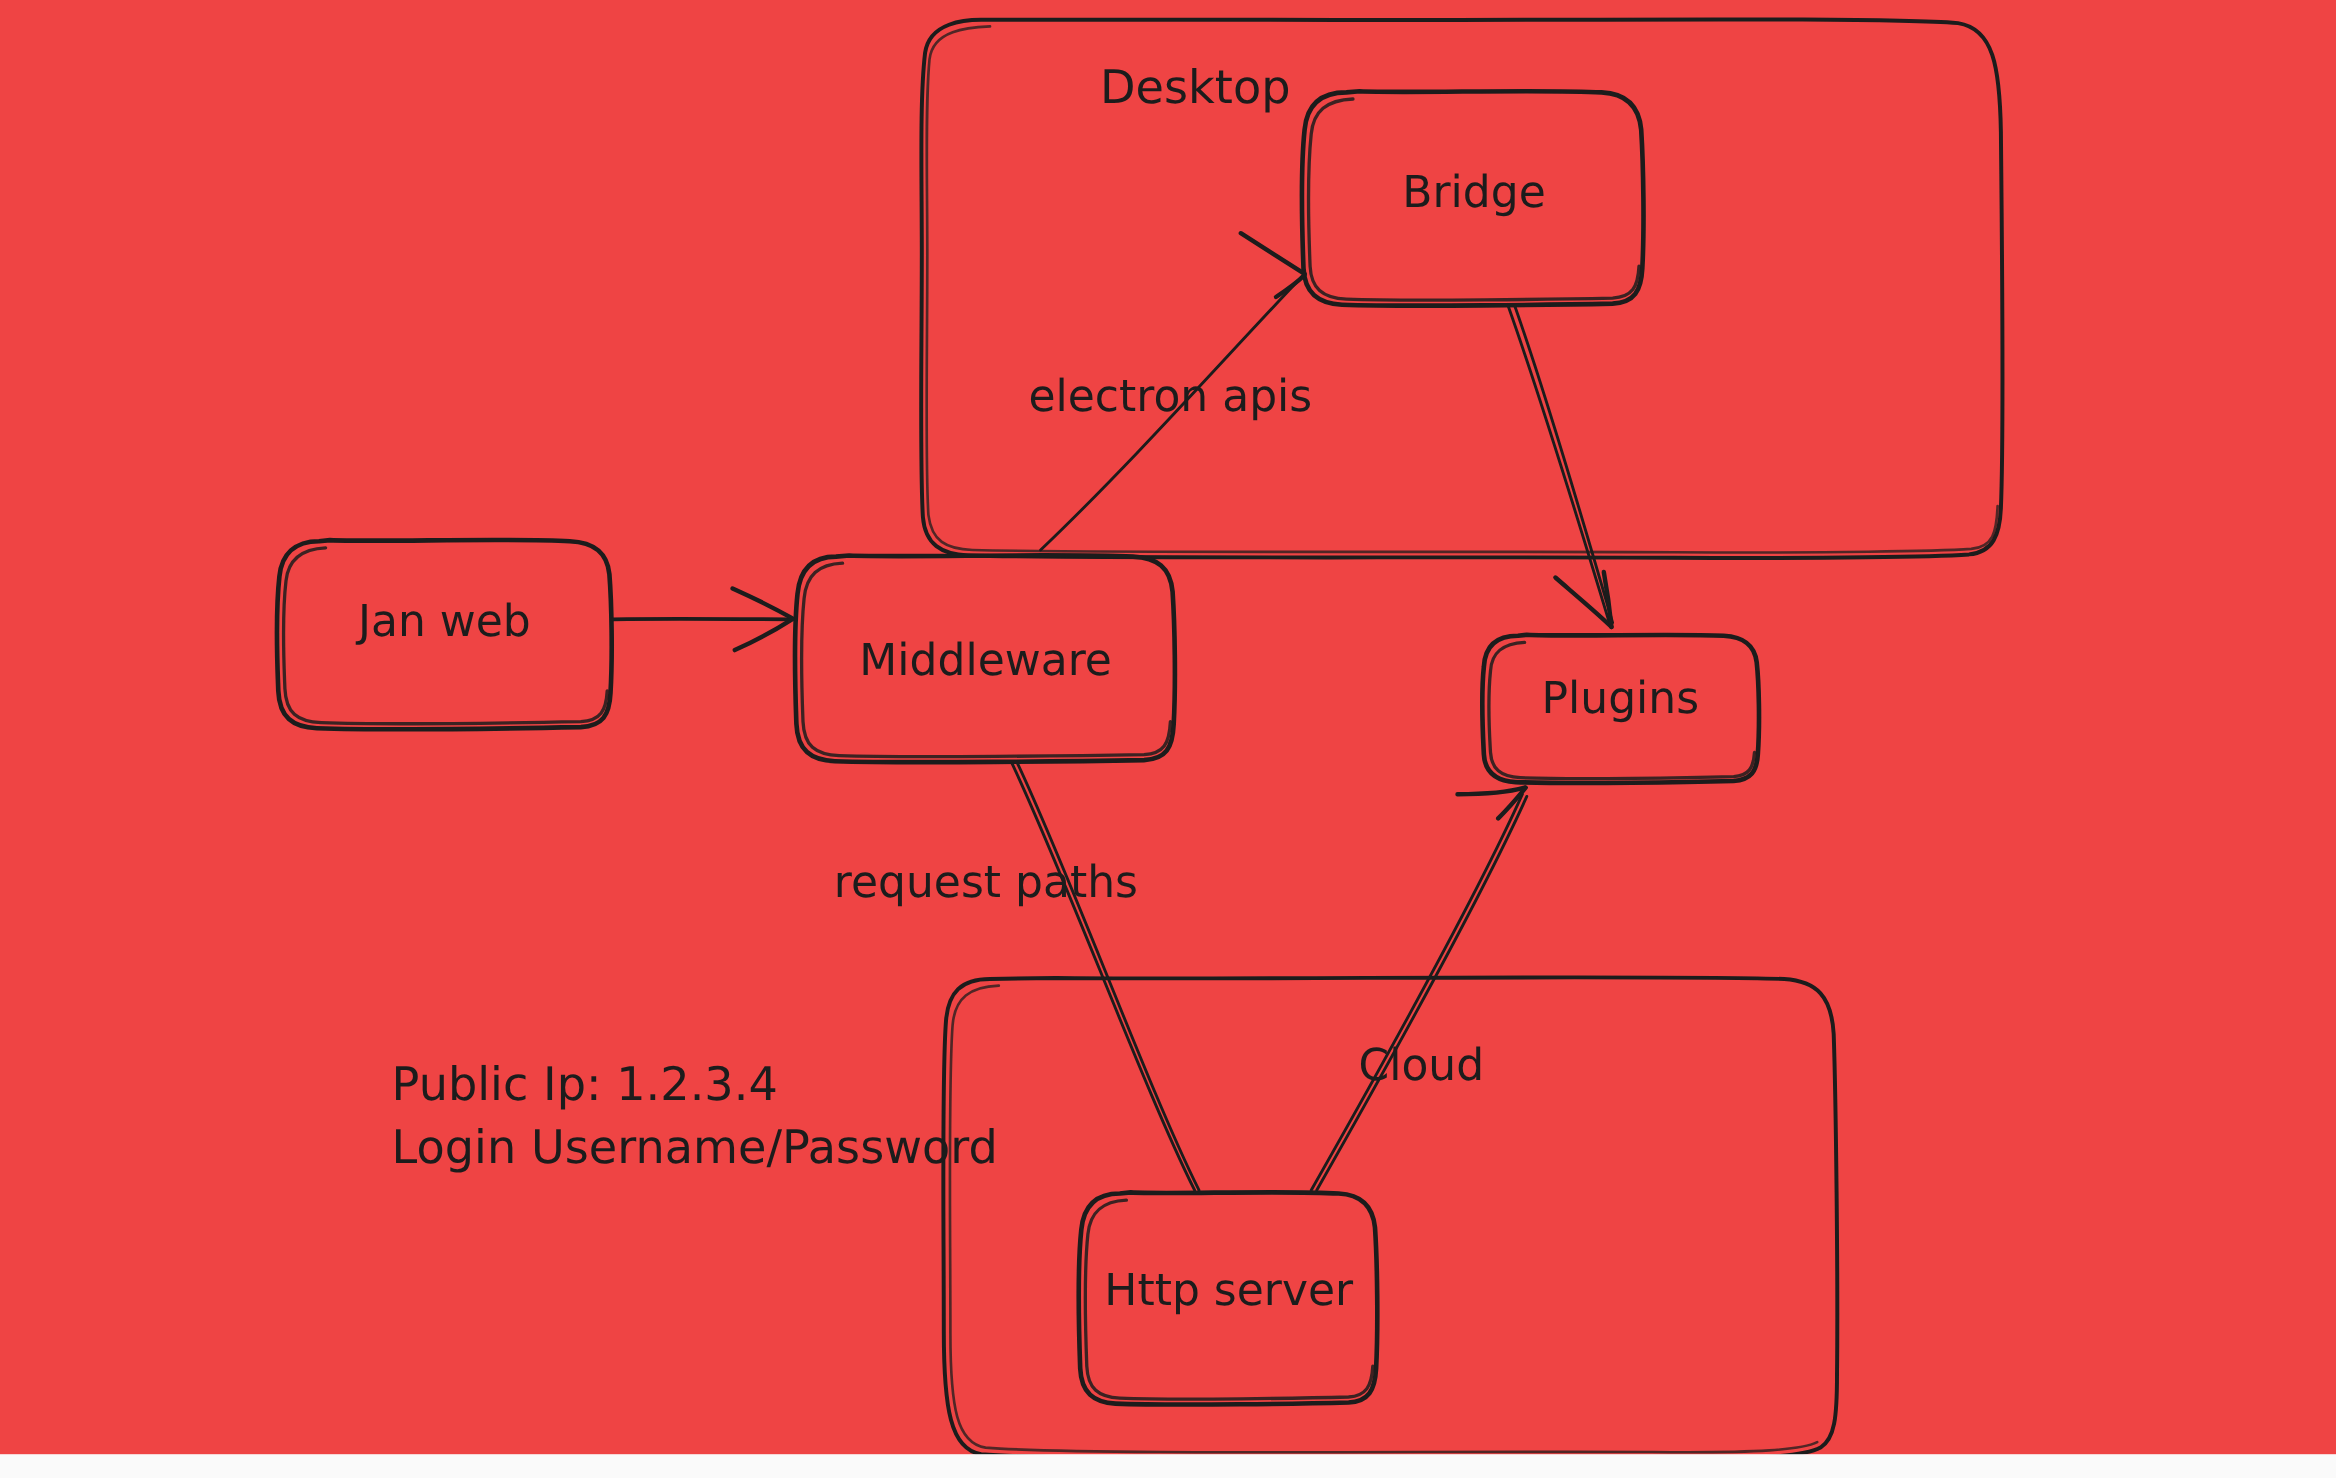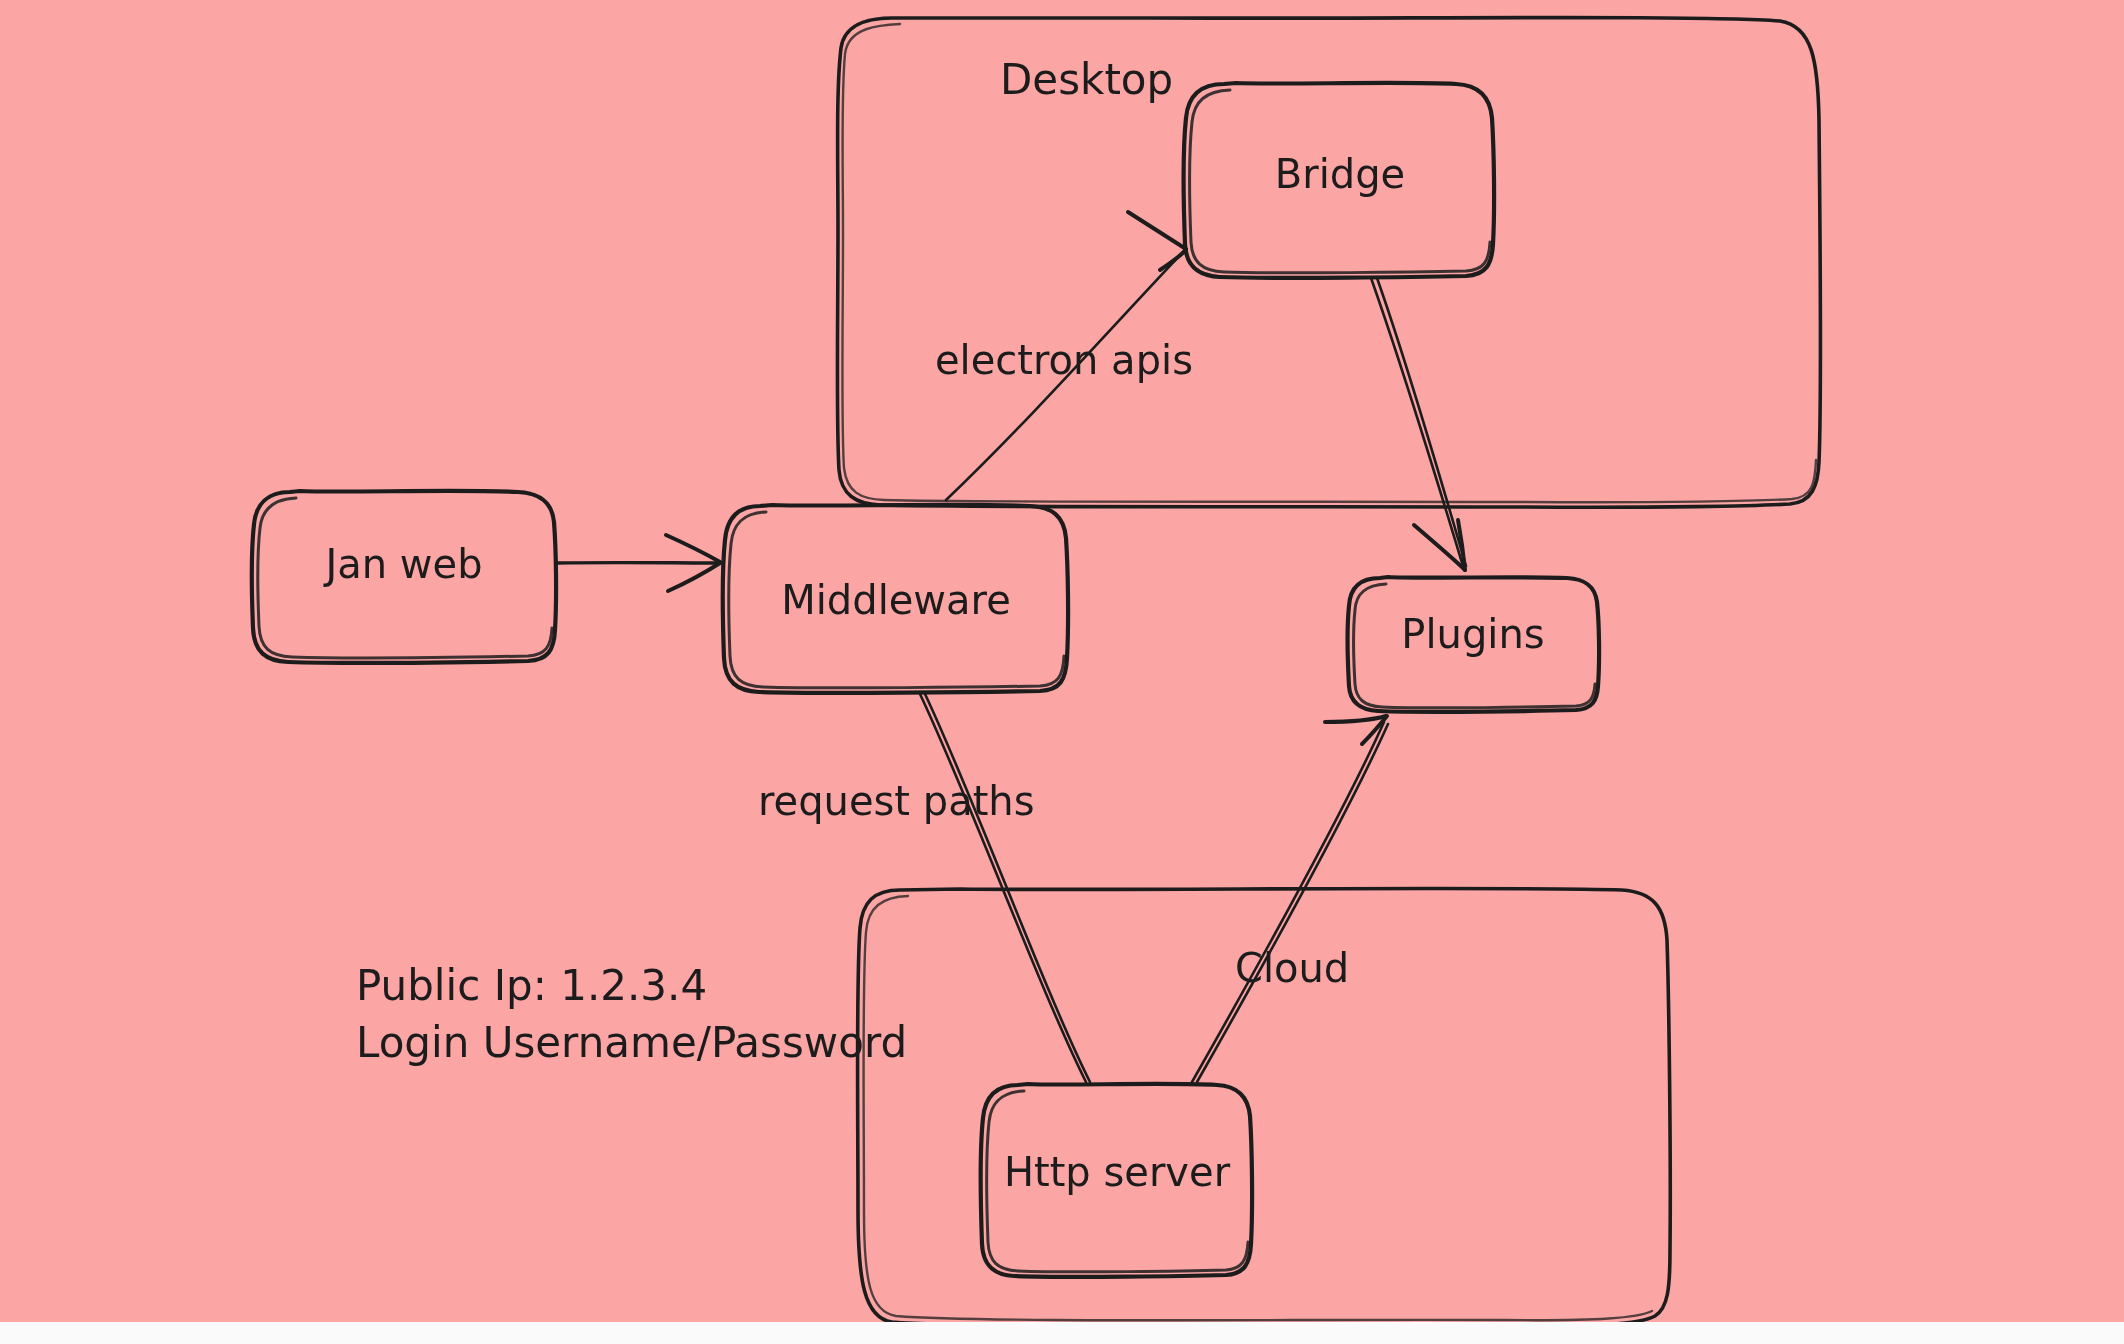--- a/index.html
+++ b/index.html
@@ -11,21 +11,21 @@
   body {
     width: 2124px;
     height: 1344px;
     overflow: hidden;
     font-family: "DejaVu Sans", sans-serif;
   }
   #canvas-wrap {
     position: relative;
     width: 2124px;
     height: 1344px;
-    background: #fca5a5;
+    background: #ef4444;
   }
   #bottom-strip {
     position: absolute;
     left: 0;
     bottom: 0;
     width: 2124px;
     height: 22px;
     background: #fafafa;
   }
   svg#diagram {

